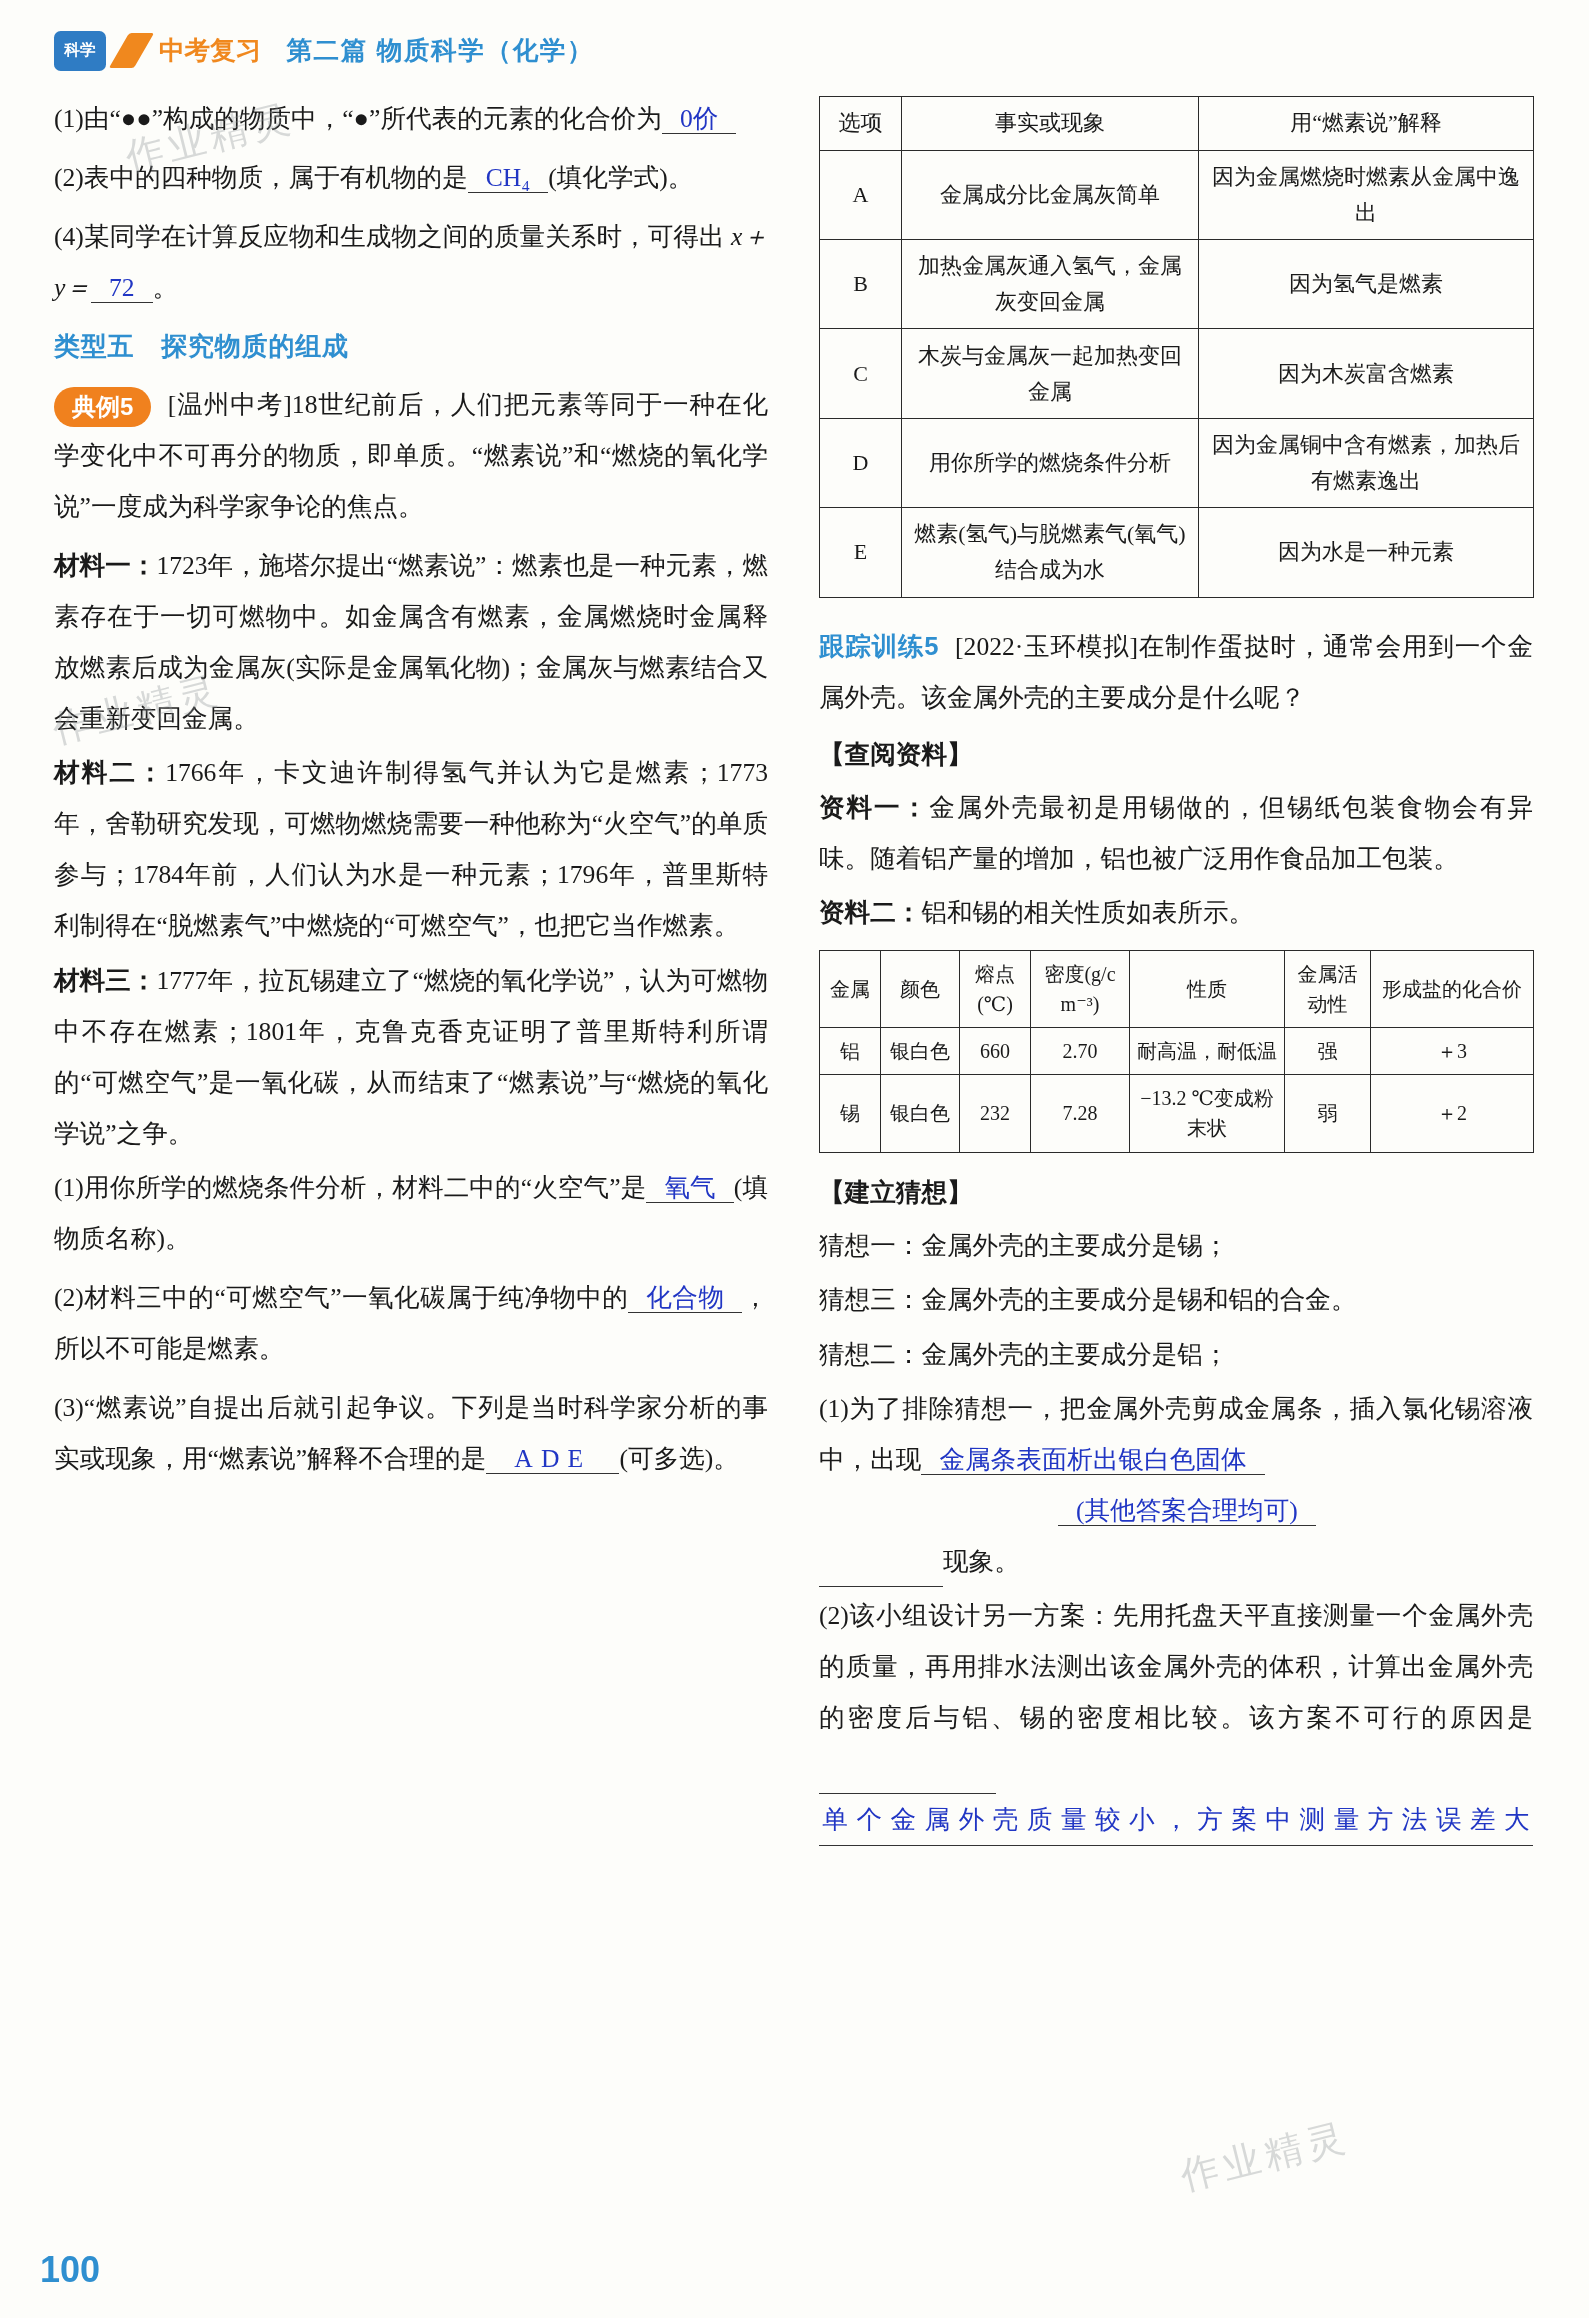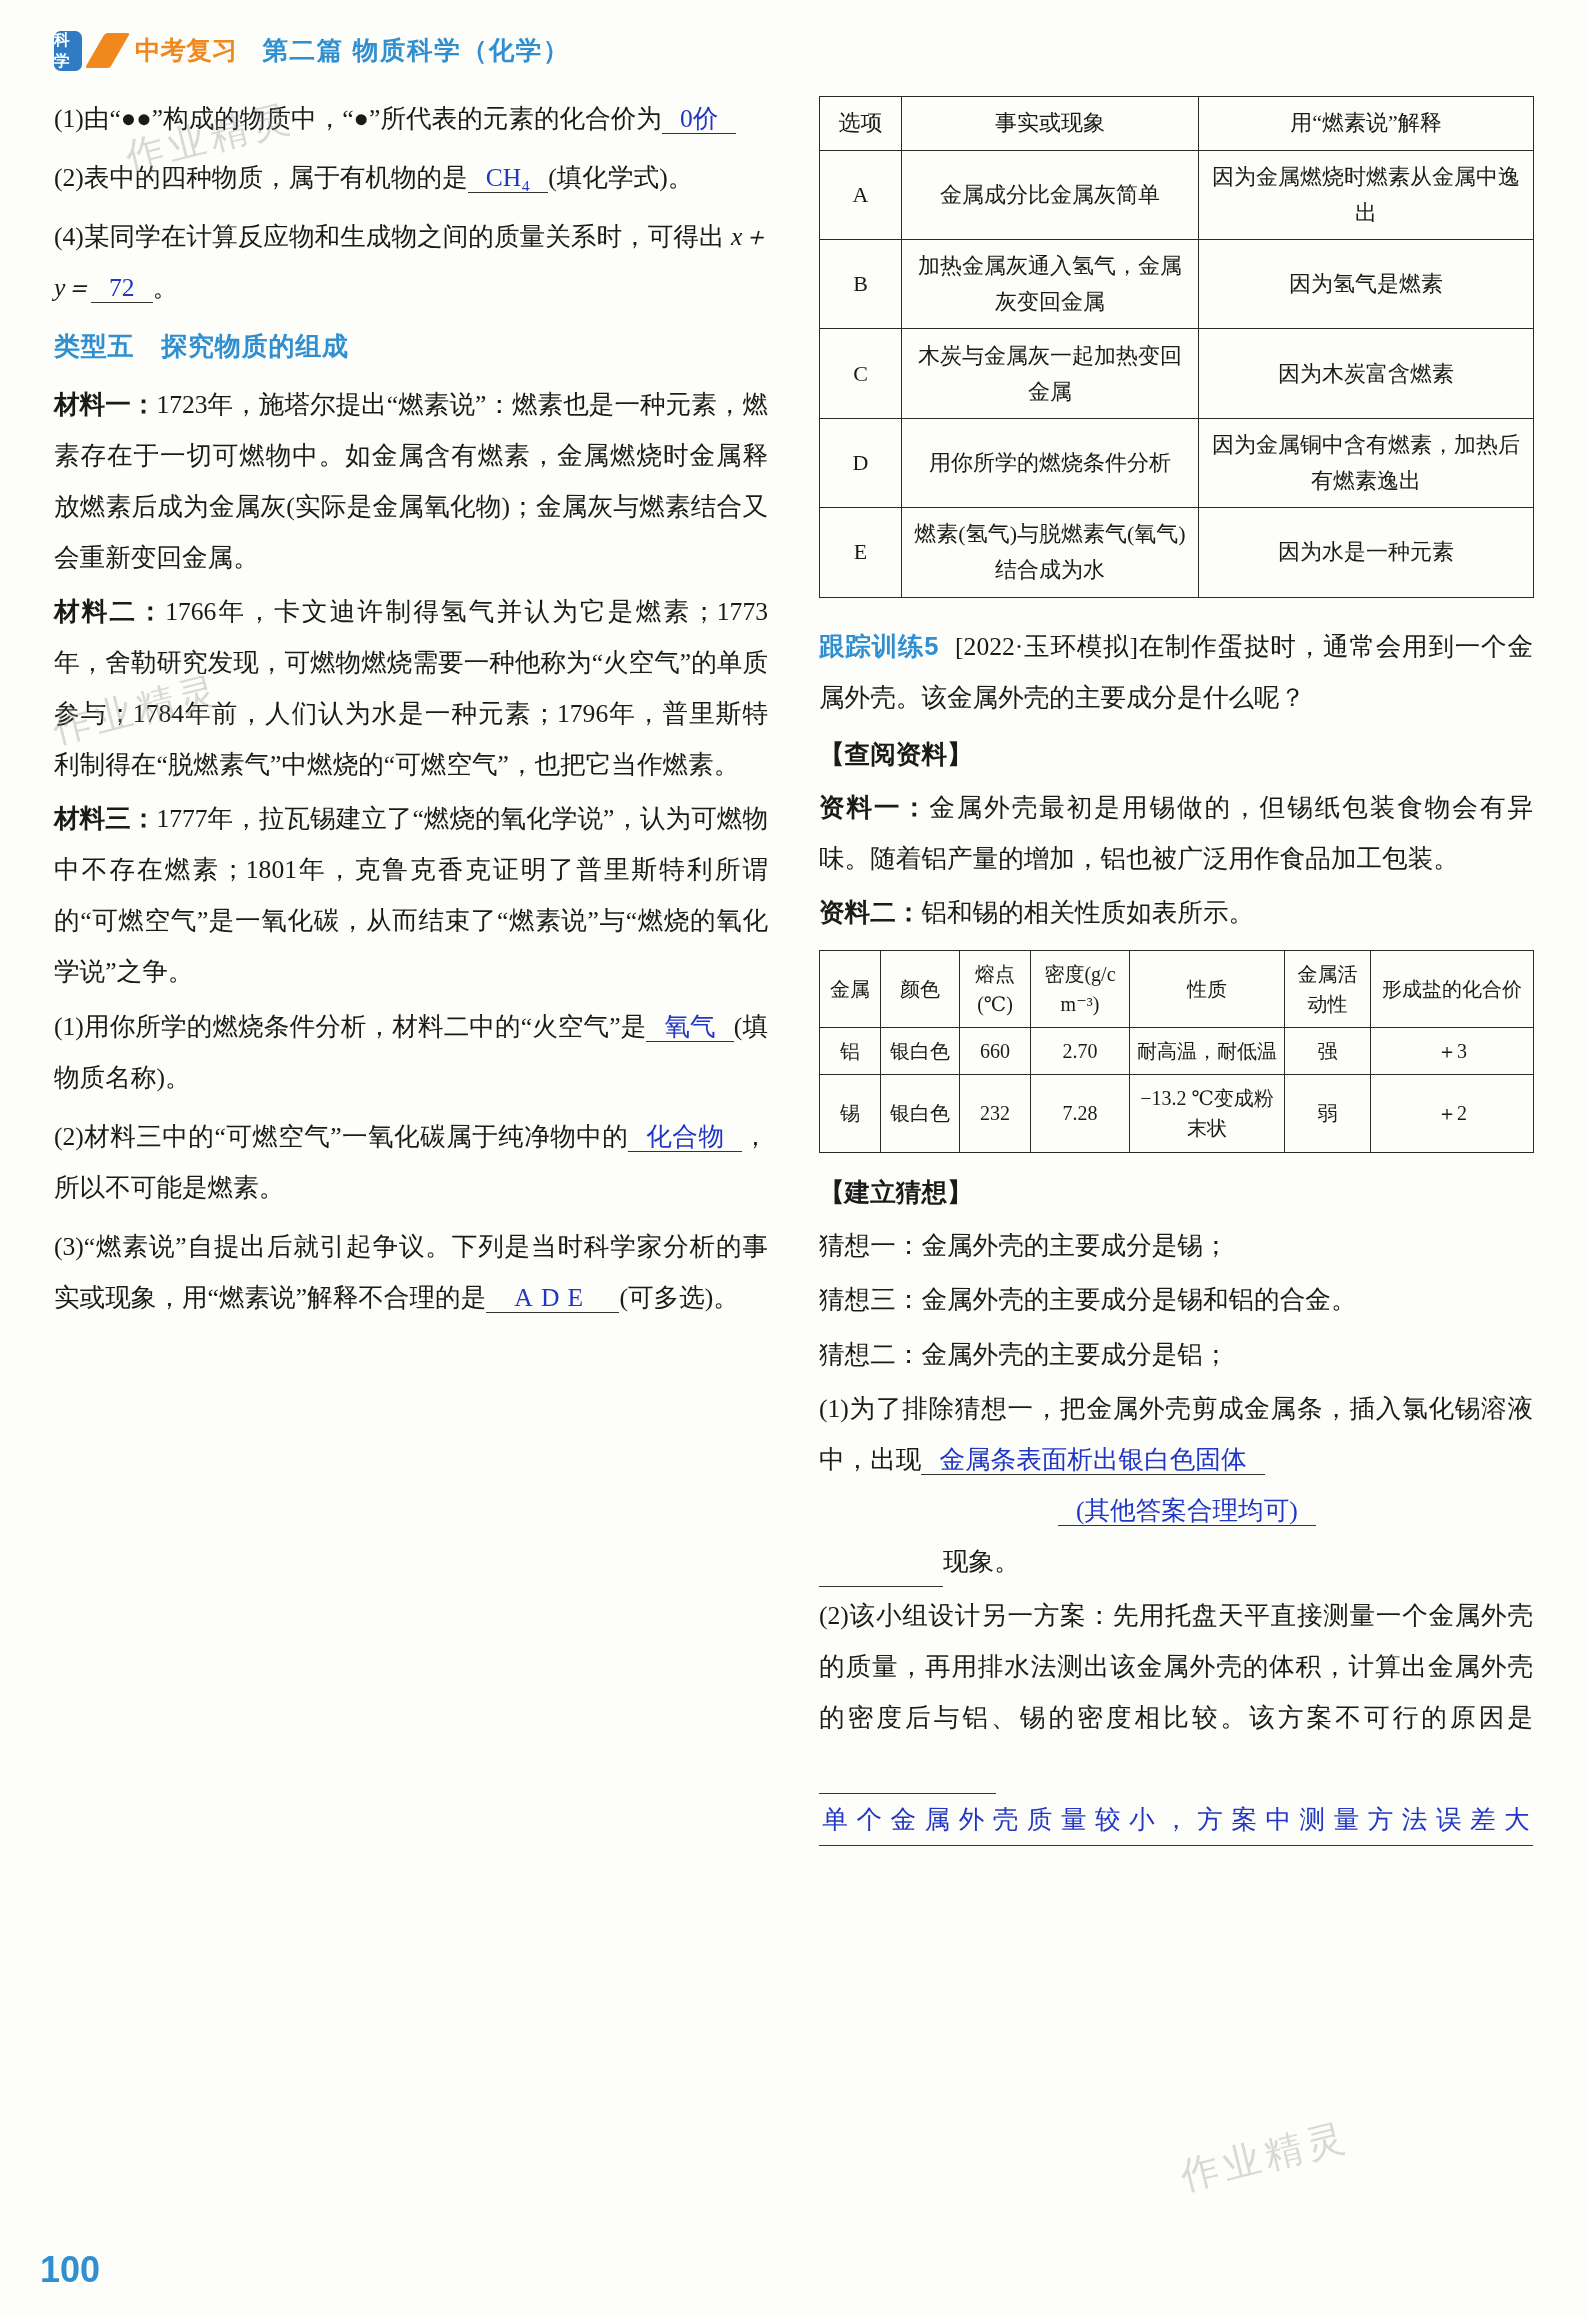--- a/index.html
+++ b/index.html
@@ -1,21 +1,21 @@
 <!DOCTYPE html>
 <html style="font-size:13px"><head>
 <meta charset="utf-8">
 <style>
   html,body{margin:0;padding:0;background:#e9e9e9;}
   .page{position:relative;width:1590px;height:2319px;background:#fdfdfa;box-sizing:border-box;
         padding:28px 54px 0 54px;font-family:"Liberation Serif","DejaVu Serif",serif;color:#1a1a1a;overflow:hidden;}
 
   
   .page-header{display:flex;align-items:center;height:45px;margin-bottom:20px;}
-  .logo{width:28px;height:40px;background:#2f7cc4;border-radius:6.6px;color:#fff;
+  .logo{width:52px;height:40px;background:#2f7cc4;border-radius:6.6px;color:#fff;
         font-family:"Liberation Sans",sans-serif;font-weight:bold;font-size:15.7px;
         display:flex;align-items:center;justify-content:center;flex:0 0 auto;}
   .slash{width:25px;height:35px;background:#f0881e;transform:skewX(-30deg);margin:0 15px 0 13px;border-radius:2.5px;}
   .header-badge{color:#f0881e;font-family:"Liberation Sans",sans-serif;font-weight:bold;font-size:25.6px;margin-right:25px;}
   .header-title{color:#2f8fd0;font-family:"Liberation Sans",sans-serif;font-weight:bold;font-size:25.6px;letter-spacing:1.6px;}
 
   
   .cols{display:flex;gap:51px;align-items:flex-start;}
   .col{width:714px;}
 
@@ -92,20 +92,23 @@
         <span>(2)表中的四种物质，属于有机物的是</span><span class="ans">CH₄</span><span>(填化学式)。</span>
       </p>
 
 
       <p class="para">
         <span>(4)某同学在计算反应物和生成物之间的质量关系时，可得出 </span><span class="math">x＋y＝</span><span class="ans">72</span><span>。</span>
       </p>
 
       <h2 class="section-title">类型五　探究物质的组成</h2>
 
+      <p class="para">
+        <span class="badge-example">典例5</span><span>[温州中考]18世纪前后，人们把元素等同于一种在化学变化中不可再分的物质，即单质。“燃素说”和“燃烧的氧化学说”一度成为科学家争论的焦点。</span>
+      </p>
 
       <p class="para tight">
         <span class="mat-label">材料一：</span><span>1723年，施塔尔提出“燃素说”：燃素也是一种元素，燃素存在于一切可燃物中。如金属含有燃素，金属燃烧时金属释放燃素后成为金属灰(实际是金属氧化物)；金属灰与燃素结合又会重新变回金属。</span>
       </p>
 
       <p class="para tight">
         <span class="mat-label">材料二：</span><span>1766年，卡文迪许制得氢气并认为它是燃素；1773年，舍勒研究发现，可燃物燃烧需要一种他称为“火空气”的单质参与；1784年前，人们认为水是一种元素；1796年，普里斯特利制得在“脱燃素气”中燃烧的“可燃空气”，也把它当作燃素。</span>
       </p>
 
       <p class="para tight">

